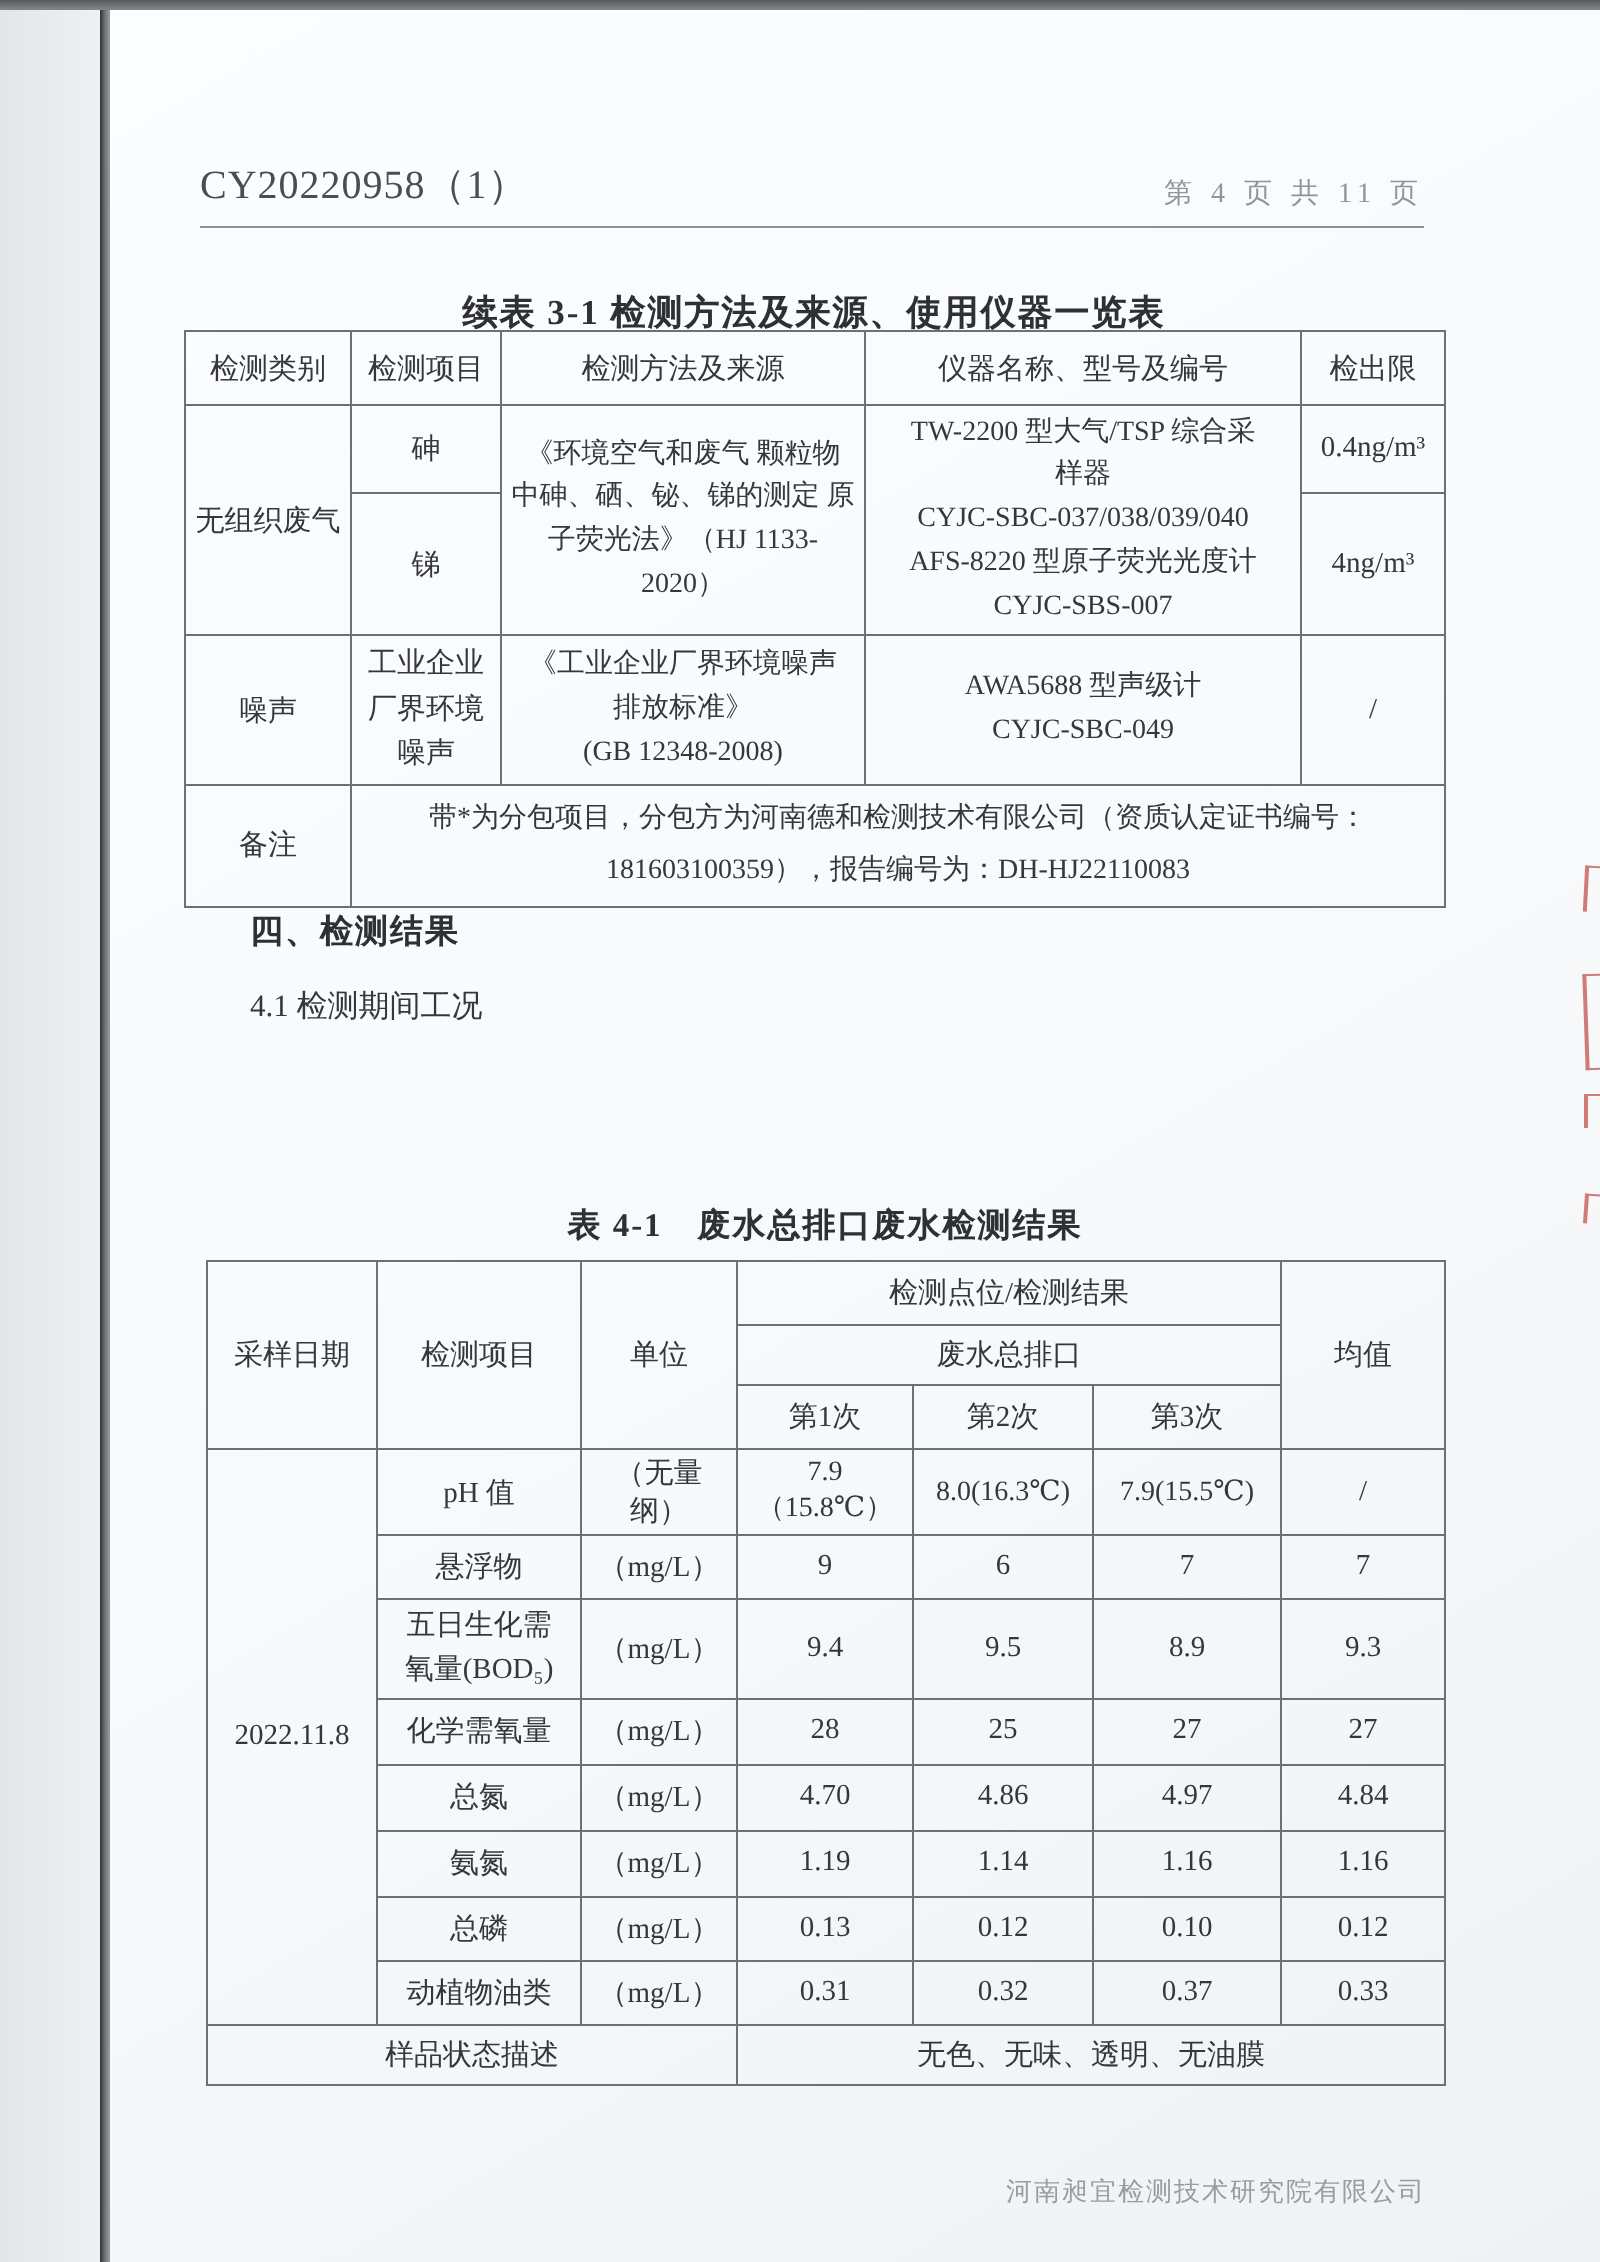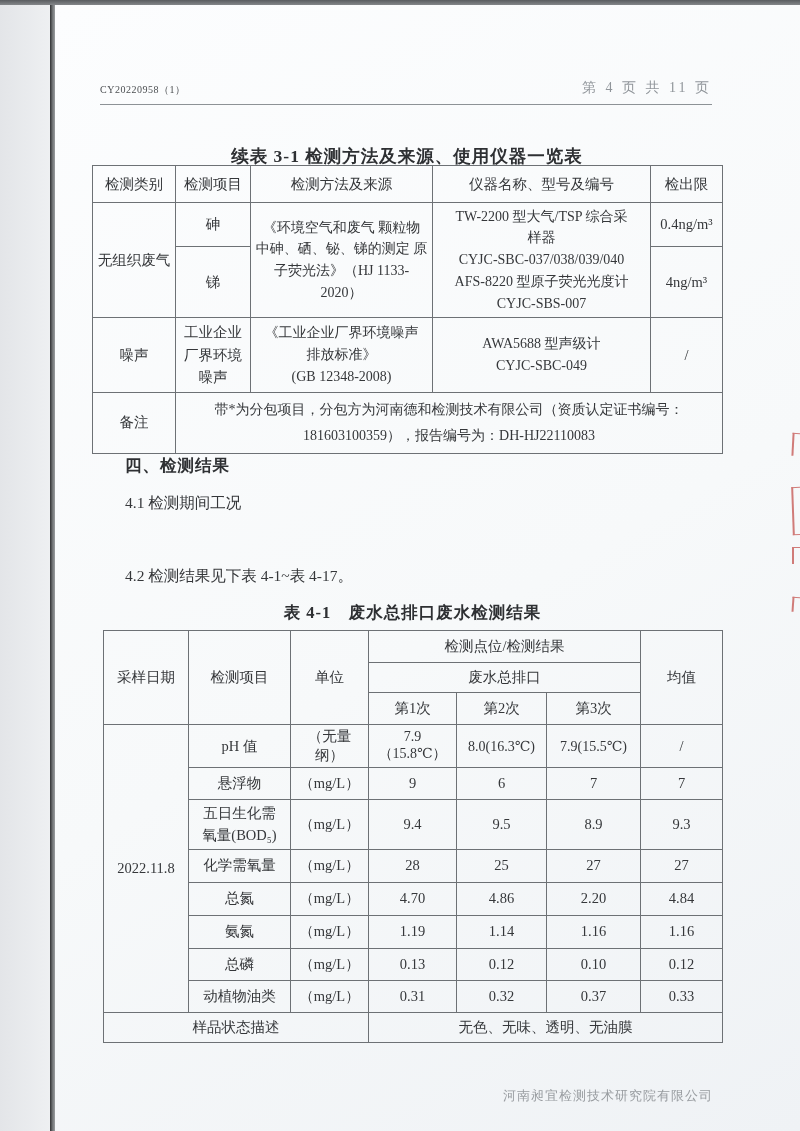--- a/index.html
+++ b/index.html
@@ -12,21 +12,21 @@
   
   .top-band{position:absolute;left:0;top:0;width:800px;height:5px;background:linear-gradient(to bottom,#595c5f,#84878a);z-index:5;}
   .left-strip{position:absolute;left:0;top:0;width:50px;height:1131px;background:linear-gradient(to right,#e3e5e8,#eef0f2);z-index:1;}
   .page-edge{position:absolute;left:50px;top:2px;width:5px;height:1129px;background:linear-gradient(to right,#303133,#6f7274,#9b9ea0);z-index:4;}
   .page{
     position:absolute;left:55px;top:5px;width:745px;height:1126px;z-index:2;
     background:linear-gradient(150deg,#fcfdfe 0%,#f7f9fa 55%,#eff2f5 100%);
   }
   
   .hdr{position:absolute;left:45px;top:74px;width:612px;display:flex;justify-content:space-between;align-items:flex-end;border-bottom:1.5px solid #8d9296;padding-bottom:7px;}
-  .hdr .doc-no{font-size:10px;color:#4b4e51;letter-spacing:.5px;}
+  .hdr .doc-no{font-size:20px;color:#4b4e51;letter-spacing:.5px;}
   .hdr .page-no{font-size:14px;color:#90959a;letter-spacing:3px;}
   
   .t3-title{position:absolute;left:37px;top:127px;width:630px;text-align:center;font-weight:bold;font-size:17.5px;color:#2e3033;letter-spacing:1px;margin-top:12px;}
   .t4-title{position:absolute;left:48px;top:597px;width:619px;text-align:center;font-weight:bold;font-size:16.5px;color:#2e3033;letter-spacing:1px;}
   
   table{border-collapse:collapse;table-layout:fixed;}
   td,th{border:1px solid #6d7175;font-weight:normal;text-align:center;vertical-align:middle;padding:2px 4px;overflow:hidden;}
   .tbl3{position:absolute;left:37px;top:160px;width:630px;font-size:14.5px;}
   .tbl3{border:1.5px solid #55585c;}
   .tbl4{position:absolute;left:48px;top:625px;width:619px;font-size:14.5px;border:1.5px solid #55585c;}
@@ -111,21 +111,20 @@
     </tr>
     <tr style="height:54px">
       <td>备注</td>
       <td colspan="4" class="remark-cell">带*为分包项目，分包方为河南德和检测技术有限公司（资质认定证书编号：181603100359），报告编号为：DH-HJ22110083</td>
     </tr>
   </tbody>
     </table>
 
   <div class="sec-h">四、检测结果</div>
   <div class="sec-s1">4.1 检测期间工况</div>
-  <div class="sec-s2">4.2 检测结果见下表 4-1~表 4-17。</div>
 
   <div class="t4-title">表 4-1　废水总排口废水检测结果</div>
 
   <table class="tbl4">
     <colgroup>
       <col style="width:85px">
         <col style="width:102px">
         <col style="width:78px">
         <col style="width:88px">
         <col style="width:90px">
@@ -180,21 +179,21 @@
       <td>28</td>
       <td>25</td>
       <td>27</td>
       <td>27</td>
     </tr>
     <tr style="height:33px">
       <td>总氮</td>
       <td>（mg/L）</td>
       <td>4.70</td>
       <td>4.86</td>
-      <td>2.20</td>
+      <td>4.97</td>
       <td>4.84</td>
     </tr>
     <tr style="height:33px">
       <td>氨氮</td>
       <td>（mg/L）</td>
       <td>1.19</td>
       <td>1.14</td>
       <td>1.16</td>
       <td>1.16</td>
     </tr>

